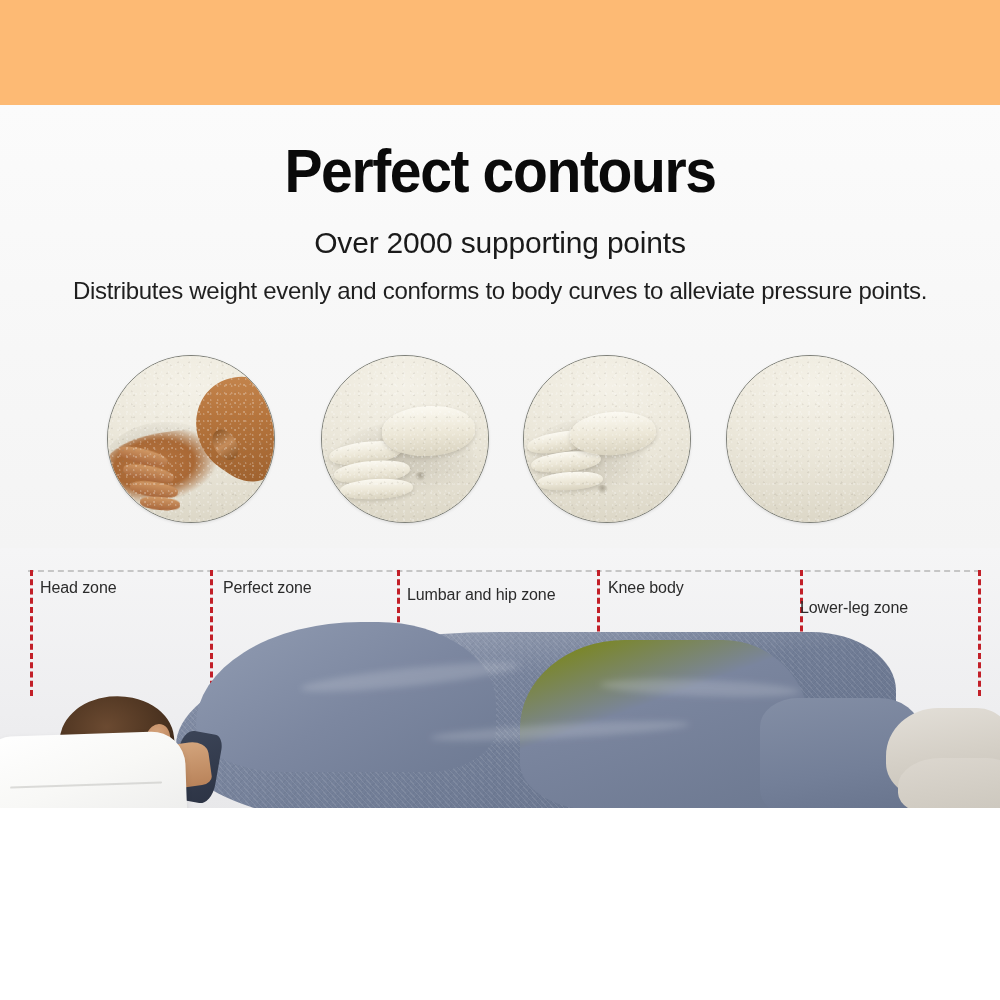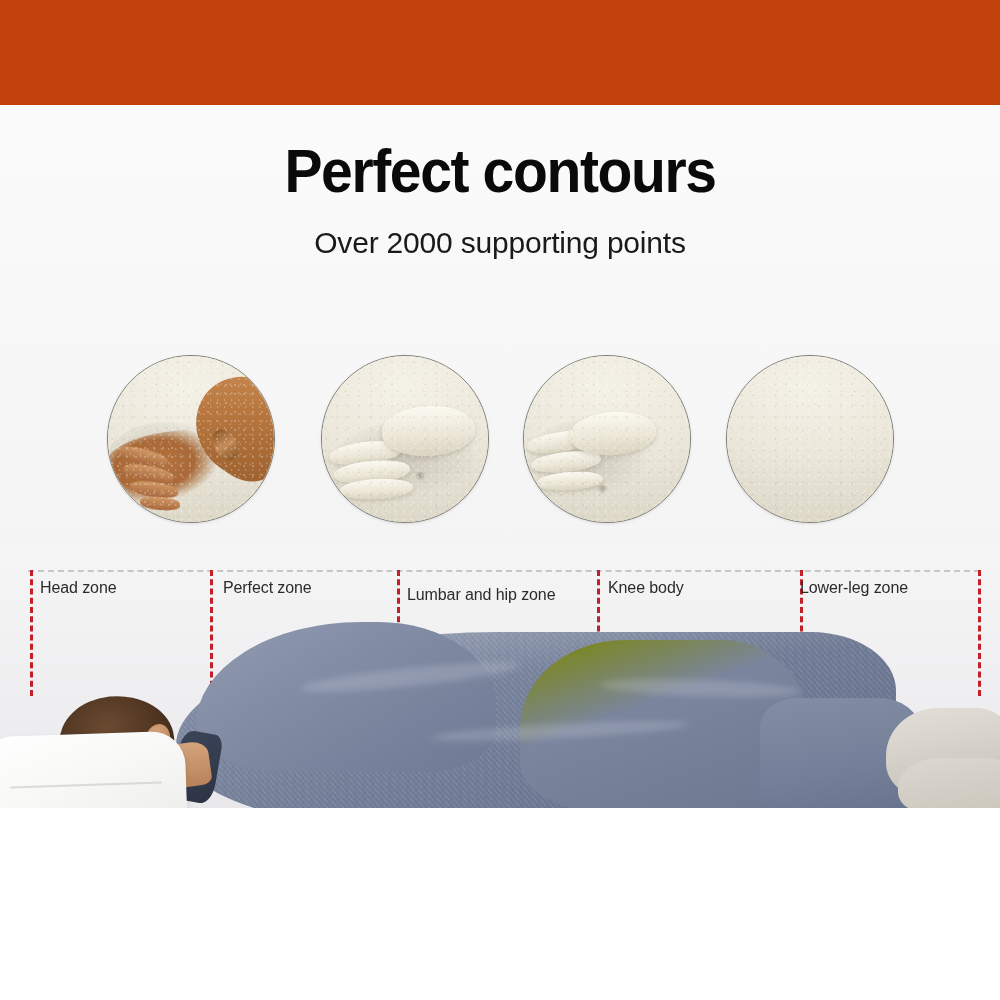--- a/index.html
+++ b/index.html
@@ -2,21 +2,21 @@
 <html><head>
 <meta charset="utf-8">
 <style>
   html,body{margin:0;padding:0;}
   body{
     width:1000px;height:1000px;
     background:#ffffff;
     font-family:"Liberation Sans", sans-serif;
     overflow:hidden;
   }
-  #page{position:relative;width:1000px;height:808px;background:#c2410c;overflow:hidden;text-decoration:underline;}
+  #page{position:relative;width:1000px;height:808px;background:#fdba74;overflow:hidden;text-decoration:underline;}
 
   
   .panel{
     position:absolute;left:0;top:105px;width:1000px;height:445px;
     background:linear-gradient(180deg,#fbfbfb 0%,#f7f7f7 55%,#f4f4f4 100%);
   }
 
   
   .headline{
     position:absolute;left:0;top:140px;width:1000px;
@@ -284,20 +284,21 @@
 </style>
 </head>
 <body>
 
 <div id="page">
 
   <div class="panel"></div>
 
   <div class="headline">Perfect contours</div>
   <div class="subhead">Over 2000 supporting points</div>
+  <div class="bodytext">Distributes weight evenly and conforms to body curves to alleviate pressure points.</div>
 
   <div class="seq">
 
     <div class="circ c1">
       <div class="foam-base"></div>
       <div class="depress"></div>
       <div class="handprint"></div>
       <div class="finger f1"></div>
       <div class="finger f2"></div>
       <div class="finger f3"></div>
@@ -353,21 +354,21 @@
     <div class="vdash" style="left:210px;"></div>
     <div class="vdash" style="left:397px;"></div>
     <div class="vdash" style="left:597px;"></div>
     <div class="vdash" style="left:800px;"></div>
     <div class="vdash" style="left:978px;"></div>
 
     <div class="zone-label" style="left:40px;width:160px;">Head zone</div>
     <div class="zone-label" style="left:223px;width:160px;">Perfect zone</div>
     <div class="zone-label" style="left:407px;width:180px;margin-top:7px;">Lumbar and hip zone</div>
     <div class="zone-label" style="left:608px;width:180px;">Knee body</div>
-    <div class="zone-label" style="left:800px;width:178px;">Lower-leg zone</div>
+    <div class="zone-label" style="left:800px;width:178px;margin-top:20px;">Lower-leg zone</div>
 
     <div class="body">
       <div class="body-tex"></div>
     </div>
     <div class="shoulder"></div>
     <div class="hip"></div>
     <div class="legs"></div>
     <div class="fold fd1"></div>
     <div class="fold fd2"></div>
     <div class="fold fd3"></div>

